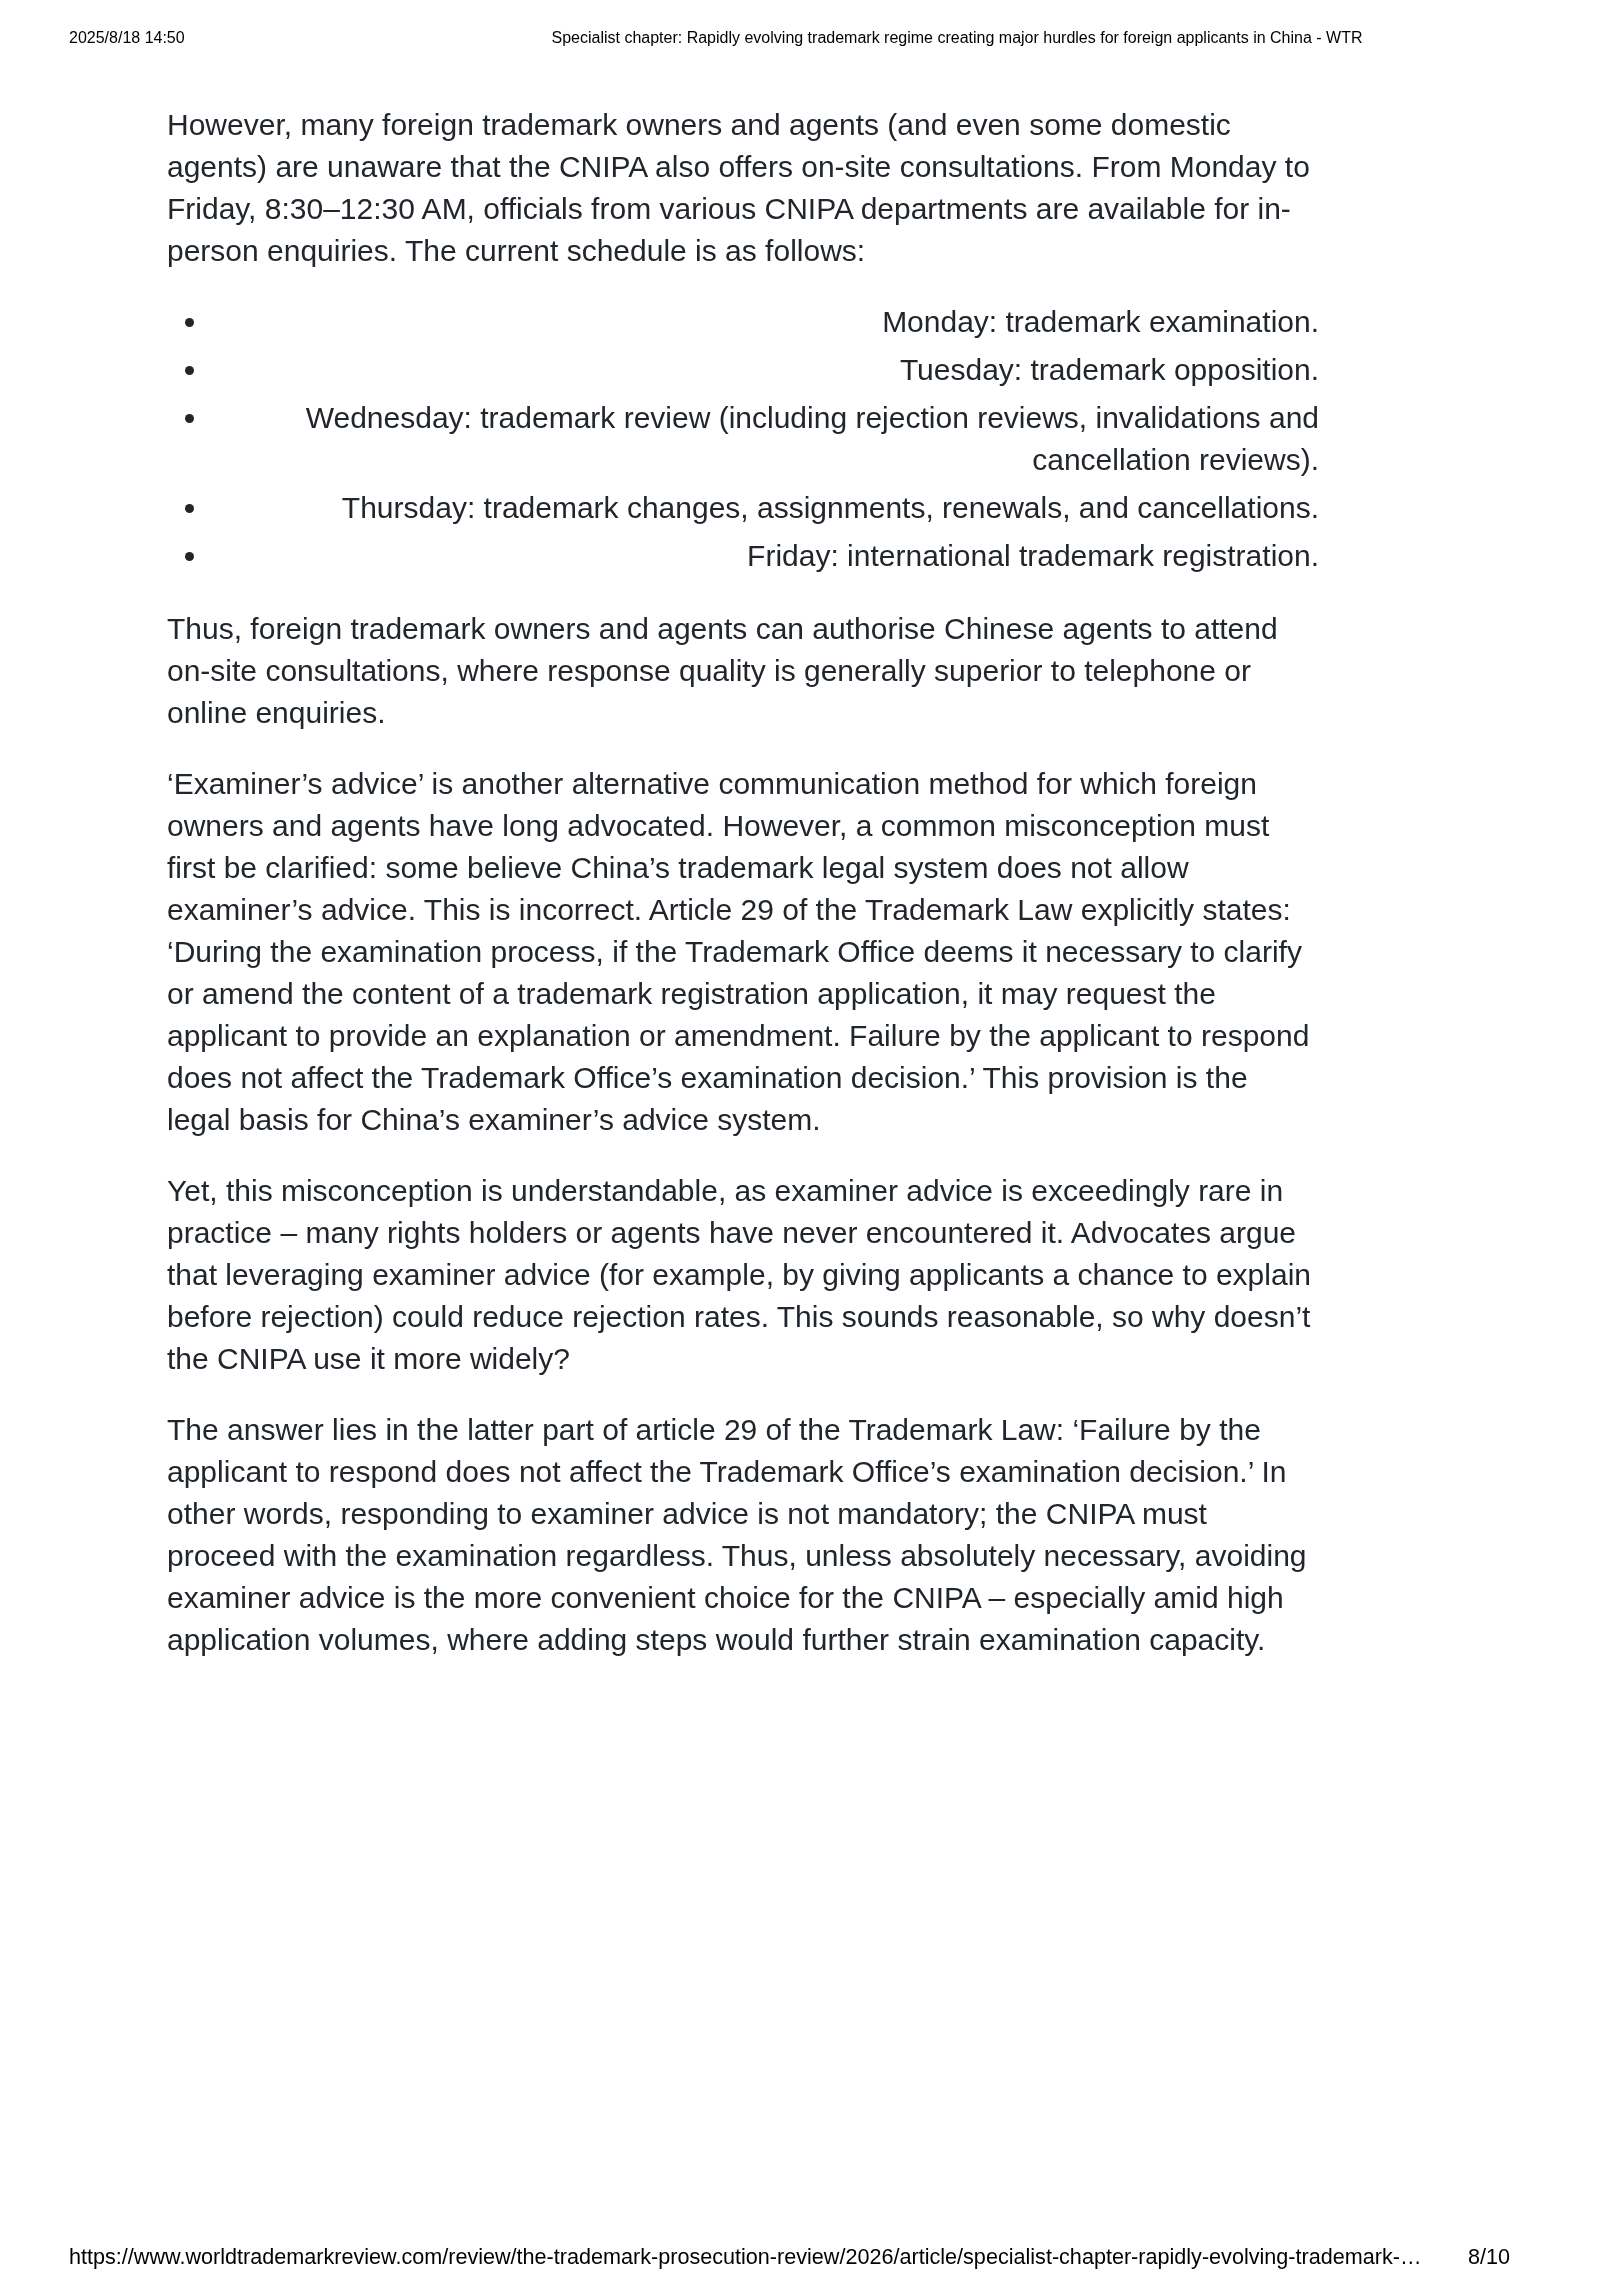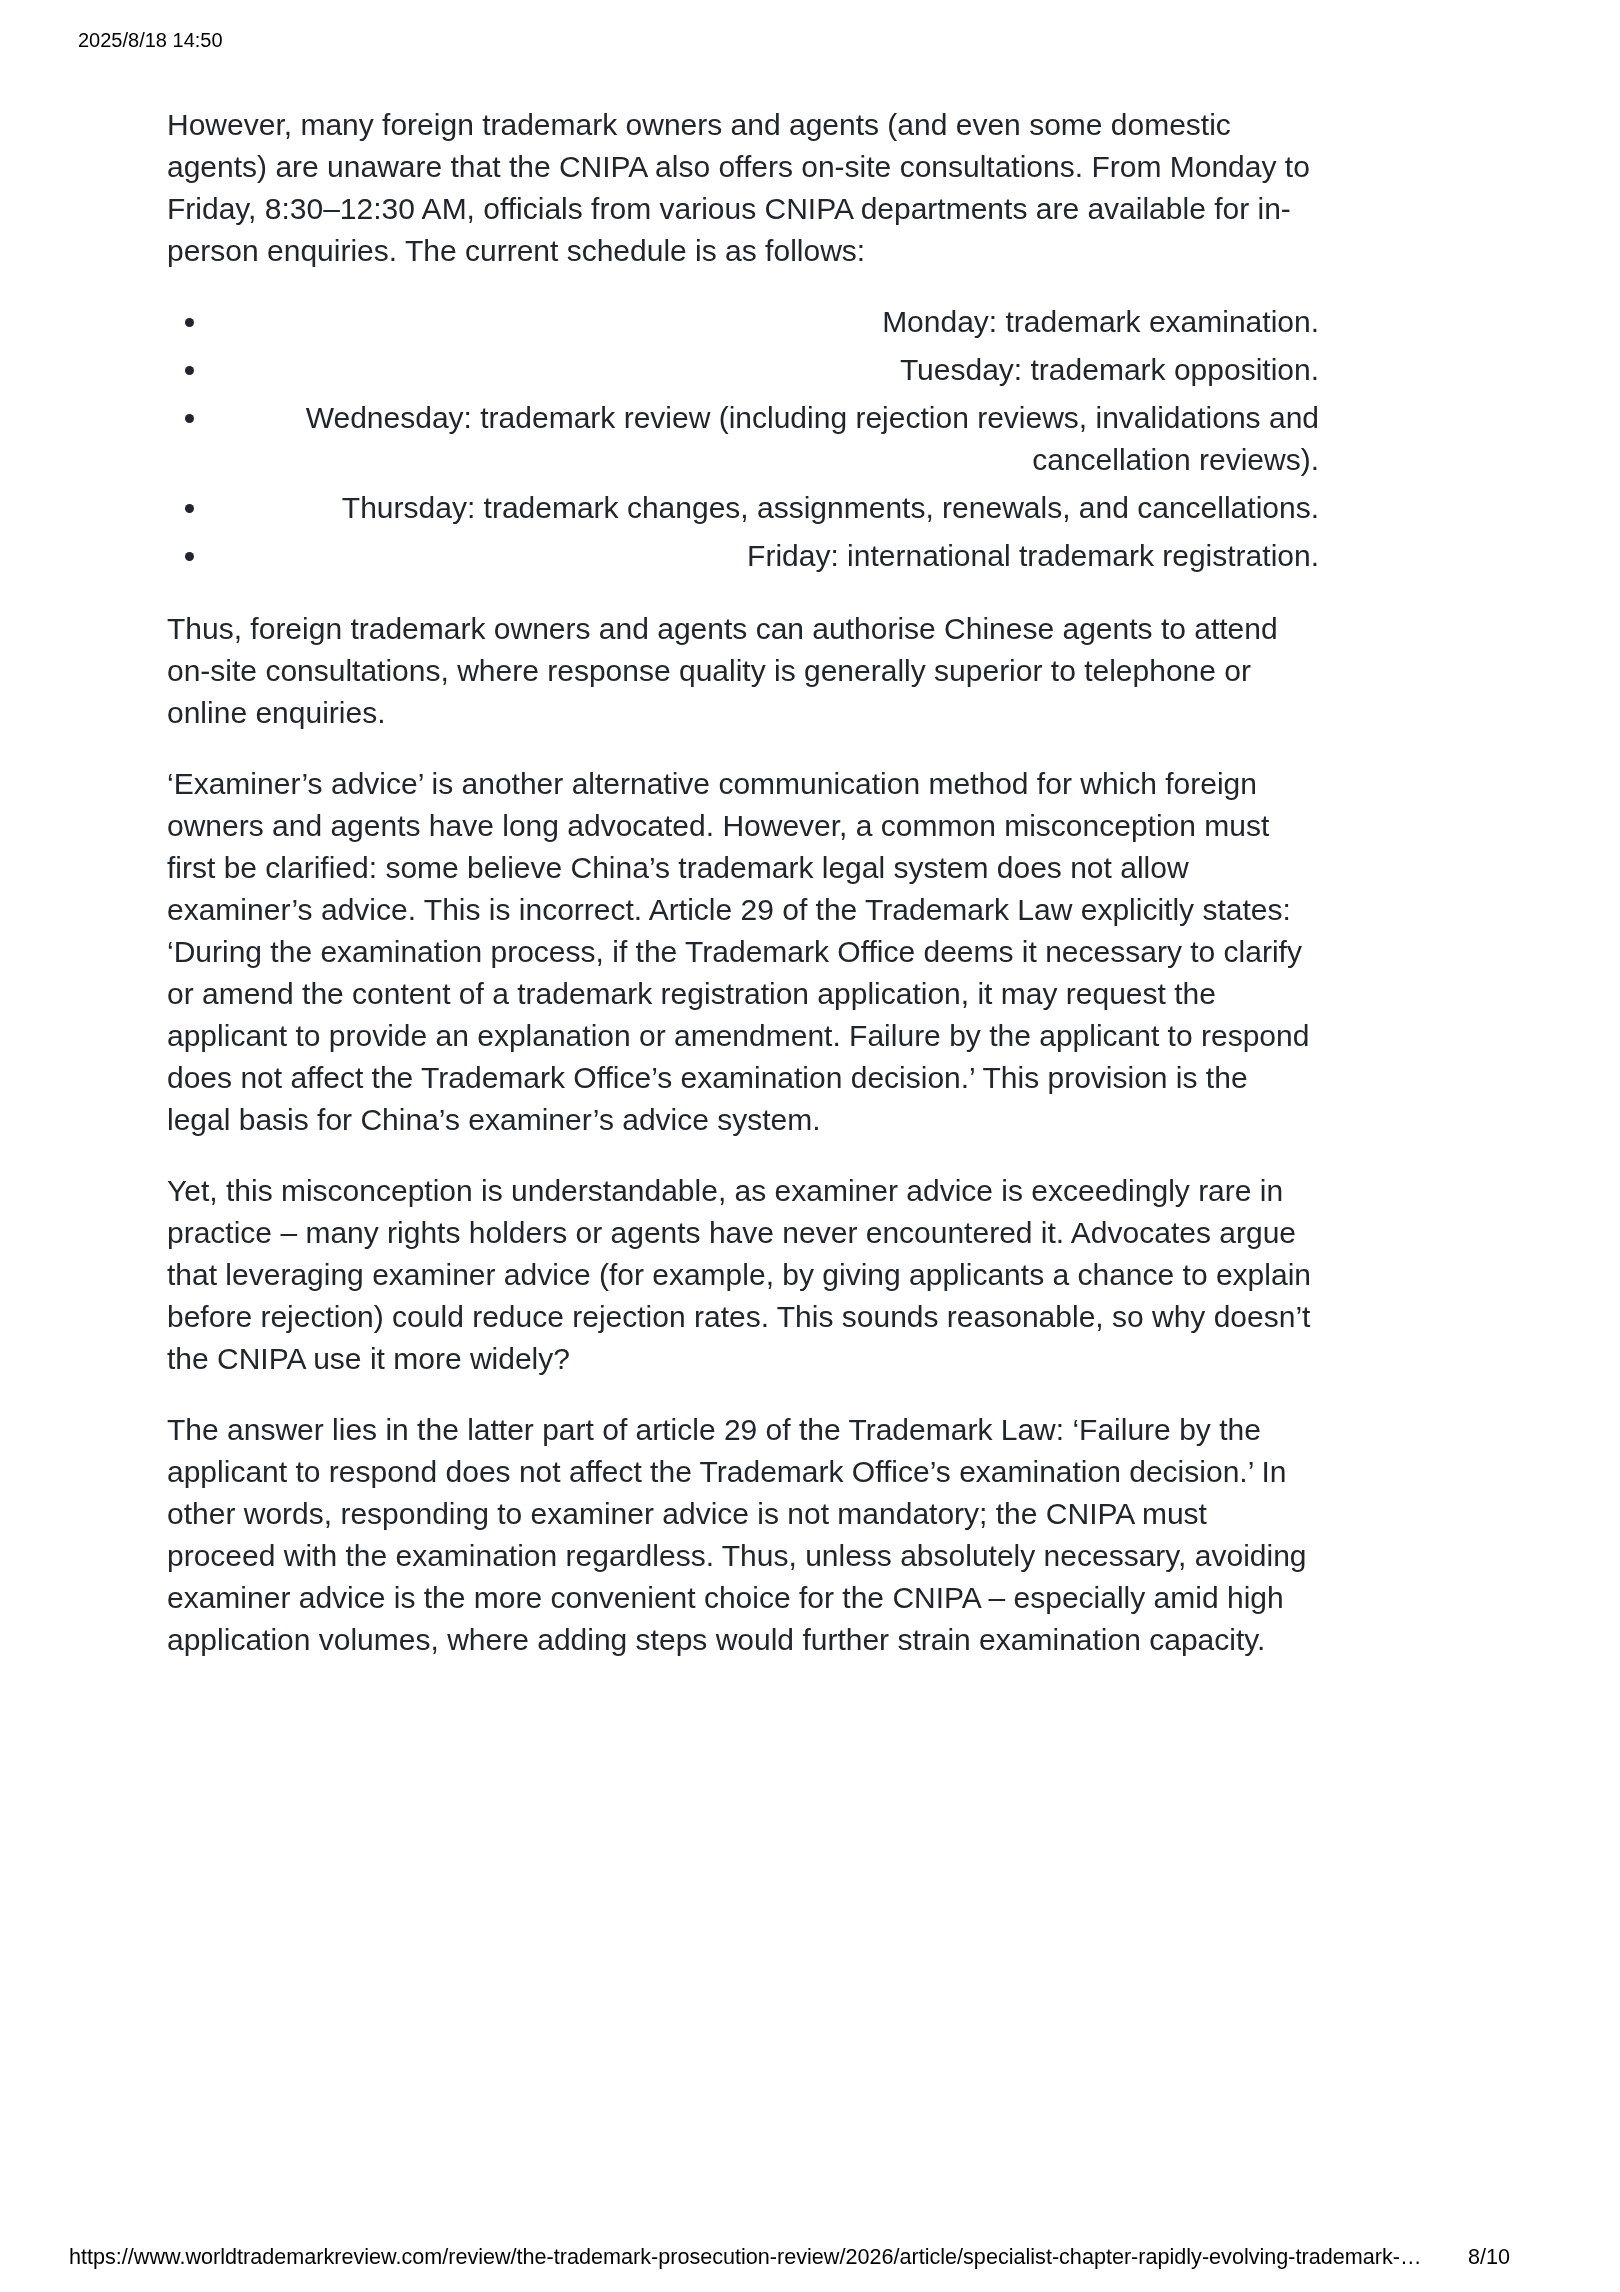--- a/index.html
+++ b/index.html
@@ -13,25 +13,25 @@
     width:1620px;
     height:2293px;
     background:var(--page-bg);
     position:relative;
     font-family:"Liberation Sans", sans-serif;
     overflow:hidden;
   }
   .print-header{
     position:absolute;
     top:29px;
-    left:78px;
+    left:69px;
     right:69px;
     display:flex;
     align-items:baseline;
-    font-size:20px;
+    font-size:16px;
     color:var(--meta-text);
     white-space:nowrap;
   }
   .print-header .datetime{
     width:294px;
     flex:0 0 auto;
     text-align:left;
   }
   .print-header .doc-title{
     flex:1 1 auto;
@@ -80,20 +80,21 @@
   }
   .print-footer .page-number{
     margin-right:41px;
   }
 </style>
 </head>
 <body>
 
 <header class="print-header">
   <span class="datetime">2025/8/18 14:50</span>
+  <span class="doc-title">Specialist chapter: Rapidly evolving trademark regime creating major hurdles for foreign applicants in China - WTR</span>
 </header>
 
 <main class="article-content">
   <p>However, many foreign trademark owners and agents (and even some domestic agents) are unaware that the CNIPA also offers on-site consultations. From Monday to Friday, 8:30–12:30 AM, officials from various CNIPA departments are available for in-person enquiries. The current schedule is as follows:</p>
 
   <ul class="schedule-list">
     <li>Monday: trademark examination.</li>
     <li>Tuesday: trademark opposition.</li>
     <li>Wednesday: trademark review (including rejection reviews, invalidations and cancellation reviews).</li>
     <li>Thursday: trademark changes, assignments, renewals, and cancellations.</li>

